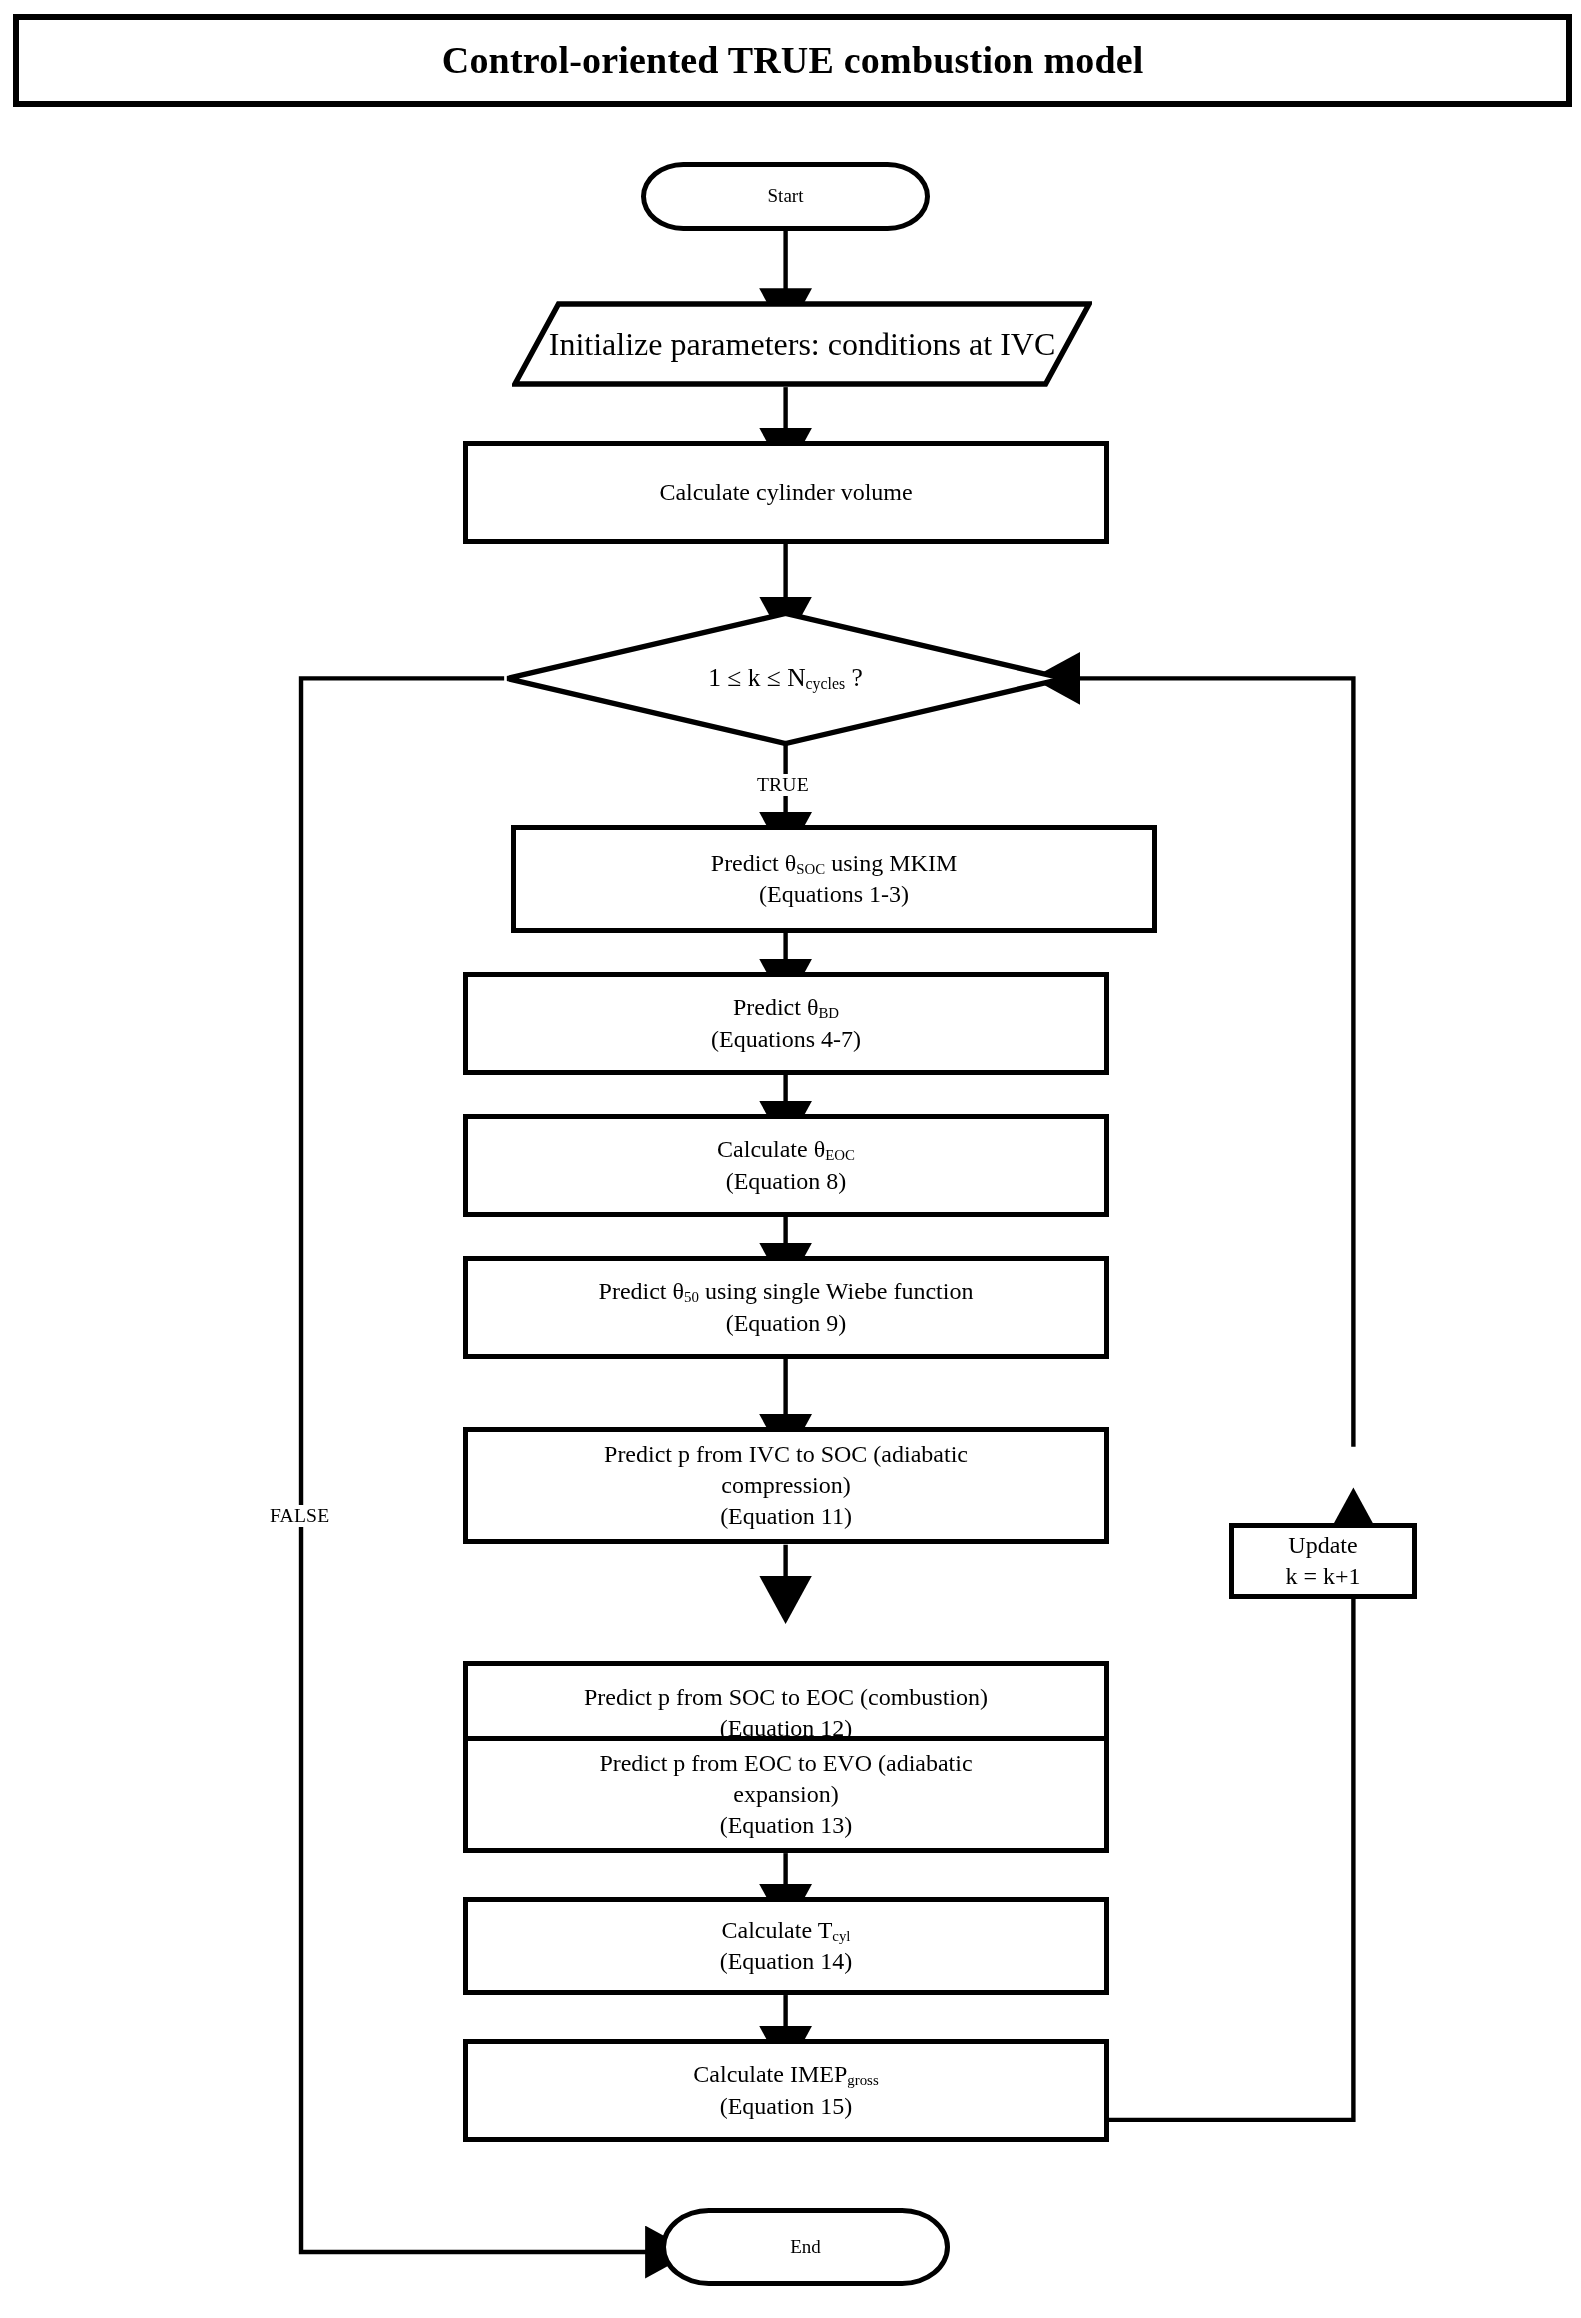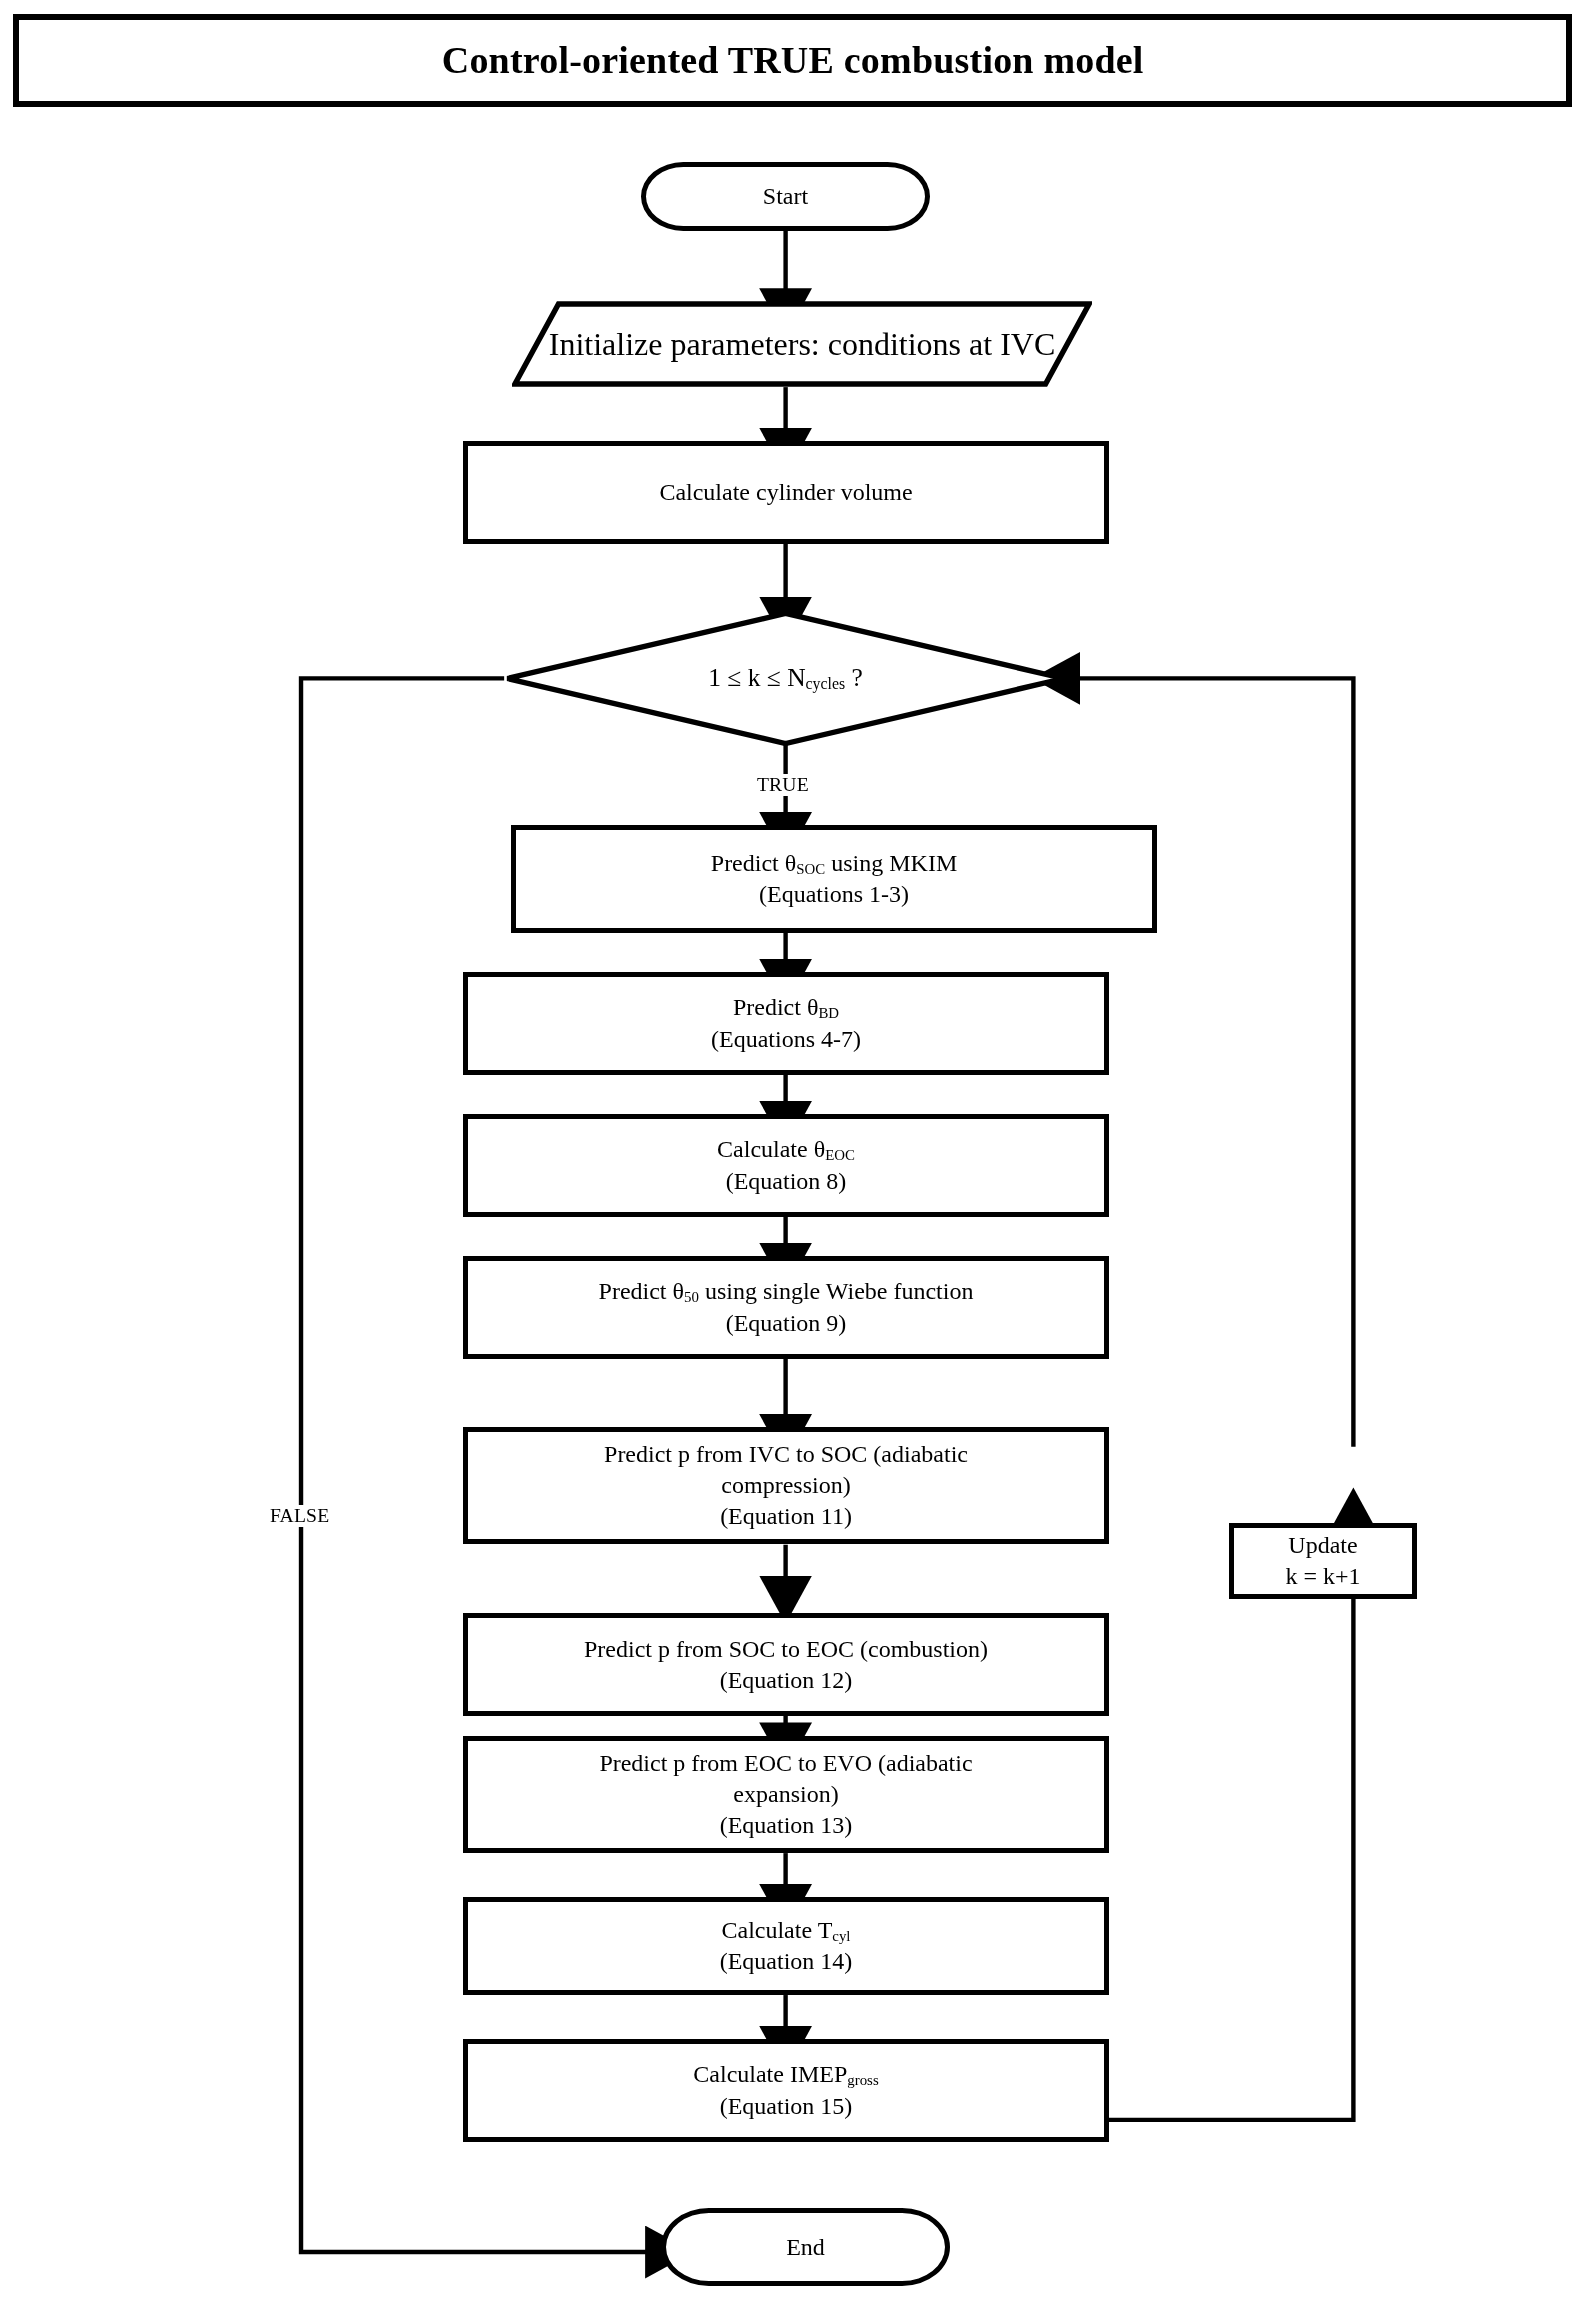--- a/index.html
+++ b/index.html
@@ -15,21 +15,21 @@
   .title-text{font-size:38px;font-weight:bold;letter-spacing:0.2px;white-space:nowrap;}
 
   
   .canvas{position:absolute;left:0;top:0;width:1581px;height:2319px;}
 
   
   .node{position:absolute;box-sizing:border-box;background:#fff;
         display:flex;align-items:center;justify-content:center;text-align:center;
         line-height:1.28;}
   .proc{border:5.4px solid #000;font-size:24px;}
-  .term{border:5.4px solid #000;border-radius:54px/44px;font-size:24px;}
+  .term{border:5.4px solid #000;border-radius:54px/44px;font-size:19px;}
   .upd{border:5.4px solid #000;font-size:24px;}
 
   .para-wrap{position:absolute;}
   .para{position:absolute;left:0;top:0;width:100%;height:100%;}
   .para-label{position:absolute;left:0;top:0;width:100%;height:100%;
               display:flex;align-items:center;justify-content:center;
               font-size:32px;text-align:center;}
 
   .diamond-wrap{position:absolute;}
   .diamond-label{position:absolute;left:0;top:0;width:100%;height:100%;
@@ -143,21 +143,21 @@
   </div>
 
   <div class="node proc" style="left:463px;top:1427px;width:646px;height:117px;">
     <div>
       <div>Predict p from IVC to SOC (adiabatic</div>
       <div>compression)</div>
       <div>(Equation 11)</div>
     </div>
   </div>
 
-  <div class="node proc" style="left:463px;top:1613px;width:646px;height:103px;">
+  <div class="node proc" style="left:463px;top:1661px;width:646px;height:103px;">
     <div>
       <div>Predict p from SOC to EOC (combustion)</div>
       <div>(Equation 12)</div>
     </div>
   </div>
 
   <div class="node proc" style="left:463px;top:1736px;width:646px;height:117px;">
     <div>
       <div>Predict p from EOC to EVO (adiabatic</div>
       <div>expansion)</div>

